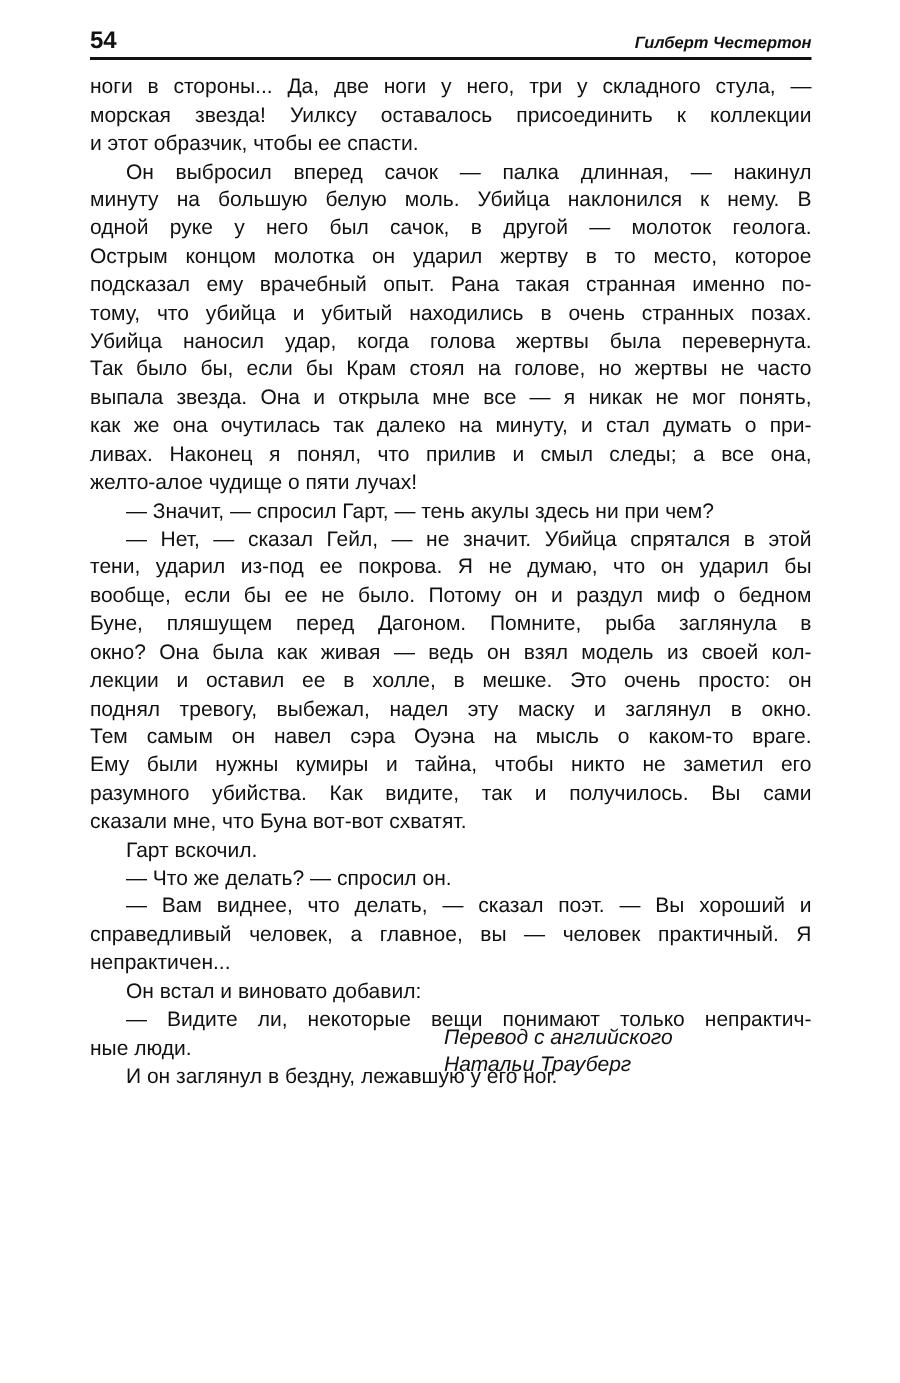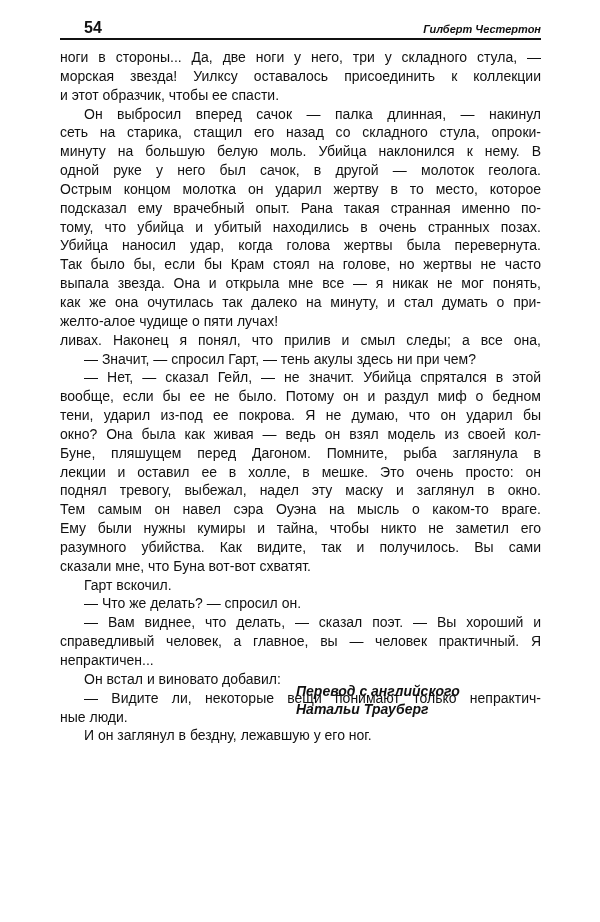--- a/index.html
+++ b/index.html
@@ -1,58 +1,57 @@
 <!DOCTYPE html>
 <html><head>
 <meta charset="utf-8">
 <style>
   html, body { margin: 0; padding: 0; background: #ffffff; }
   body { width: 600px; height: 922px; position: relative; overflow: hidden; }
   .page { position: absolute; left: 60px; top: 0; width: 481px; color: #111; font-family: "Liberation Sans", sans-serif; }
   .header { position: absolute; left: 0; top: 18px; width: 481px; height: 20px; border-bottom: 2px solid #111; }
-  .page-num { position: absolute; left: 0; top: 1px; font-size: 16px; font-weight: bold; margin-left: 24px; }
+  .page-num { position: absolute; left: 0; top: 1px; font-size: 16px; font-weight: bold; }
   .running-head { position: absolute; right: 0; top: 5px; font-size: 11px; font-weight: bold; font-style: italic; text-align: center; }
   .body { position: absolute; left: 0; top: 48px; width: 481px; font-size: 14px; line-height: 18.85px; }
   .line { display: block; white-space: nowrap; text-align: justify; text-align-last: justify; height: 18.85px; }
   .line.last { text-align-last: left; }
   .line.indent { padding-left: 24px; }
-  .credit { position: absolute; left: 236px; top: 682px; font-size: 14px; font-style: italic; line-height: 18px; font-weight: bold; }
+  .credit { position: absolute; left: 236px; top: 682px; font-size: 14px; font-style: italic; line-height: 18px; }
   .credit span { display: block; }
 </style>
 </head>
 <body>
 
 <div class="page">
   <div class="header">
     <span class="page-num">54</span>
     <span class="running-head">Гилберт Честертон</span>
   </div>
   <div class="body" id="body-text">
       <span class="line">ноги в стороны... Да, две ноги у него, три у складного стула, —</span>
       <span class="line">морская звезда! Уилксу оставалось присоединить к коллекции</span>
       <span class="line last">и этот образчик, чтобы ее спасти.</span>
       <span class="line indent">Он выбросил вперед сачок — палка длинная, — накинул</span>
-      <span class="line">сеть на старика, стащил его назад со складного стула, опроки-</span>
       <span class="line">минуту на большую белую моль. Убийца наклонился к нему. В</span>
       <span class="line">одной руке у него был сачок, в другой — молоток геолога.</span>
       <span class="line">Острым концом молотка он ударил жертву в то место, которое</span>
       <span class="line">подсказал ему врачебный опыт. Рана такая странная именно по-</span>
       <span class="line">тому, что убийца и убитый находились в очень странных позах.</span>
       <span class="line">Убийца наносил удар, когда голова жертвы была перевернута.</span>
       <span class="line">Так было бы, если бы Крам стоял на голове, но жертвы не часто</span>
       <span class="line">выпала звезда. Она и открыла мне все — я никак не мог понять,</span>
       <span class="line">как же она очутилась так далеко на минуту, и стал думать о при-</span>
+      <span class="line">ливах. Наконец я понял, что прилив и смыл следы; а все она,</span>
       <span class="line last">желто-алое чудище о пяти лучах!</span>
-      <span class="line">ливах. Наконец я понял, что прилив и смыл следы; а все она,</span>
       <span class="line indent last">— Значит, — спросил Гарт, — тень акулы здесь ни при чем?</span>
       <span class="line indent">— Нет, — сказал Гейл, — не значит. Убийца спрятался в этой</span>
+      <span class="line">тени, ударил из-под ее покрова. Я не думаю, что он ударил бы</span>
       <span class="line">вообще, если бы ее не было. Потому он и раздул миф о бедном</span>
-      <span class="line">тени, ударил из-под ее покрова. Я не думаю, что он ударил бы</span>
+      <span class="line">Буне, пляшущем перед Дагоном. Помните, рыба заглянула в</span>
       <span class="line">окно? Она была как живая — ведь он взял модель из своей кол-</span>
-      <span class="line">Буне, пляшущем перед Дагоном. Помните, рыба заглянула в</span>
       <span class="line">лекции и оставил ее в холле, в мешке. Это очень просто: он</span>
       <span class="line">поднял тревогу, выбежал, надел эту маску и заглянул в окно.</span>
       <span class="line">Тем самым он навел сэра Оуэна на мысль о каком-то враге.</span>
       <span class="line">Ему были нужны кумиры и тайна, чтобы никто не заметил его</span>
       <span class="line">разумного убийства. Как видите, так и получилось. Вы сами</span>
       <span class="line last">сказали мне, что Буна вот-вот схватят.</span>
       <span class="line indent last">Гарт вскочил.</span>
       <span class="line indent last">— Что же делать? — спросил он.</span>
       <span class="line indent">— Вам виднее, что делать, — сказал поэт. — Вы хороший и</span>
       <span class="line">справедливый человек, а главное, вы — человек практичный. Я</span>

